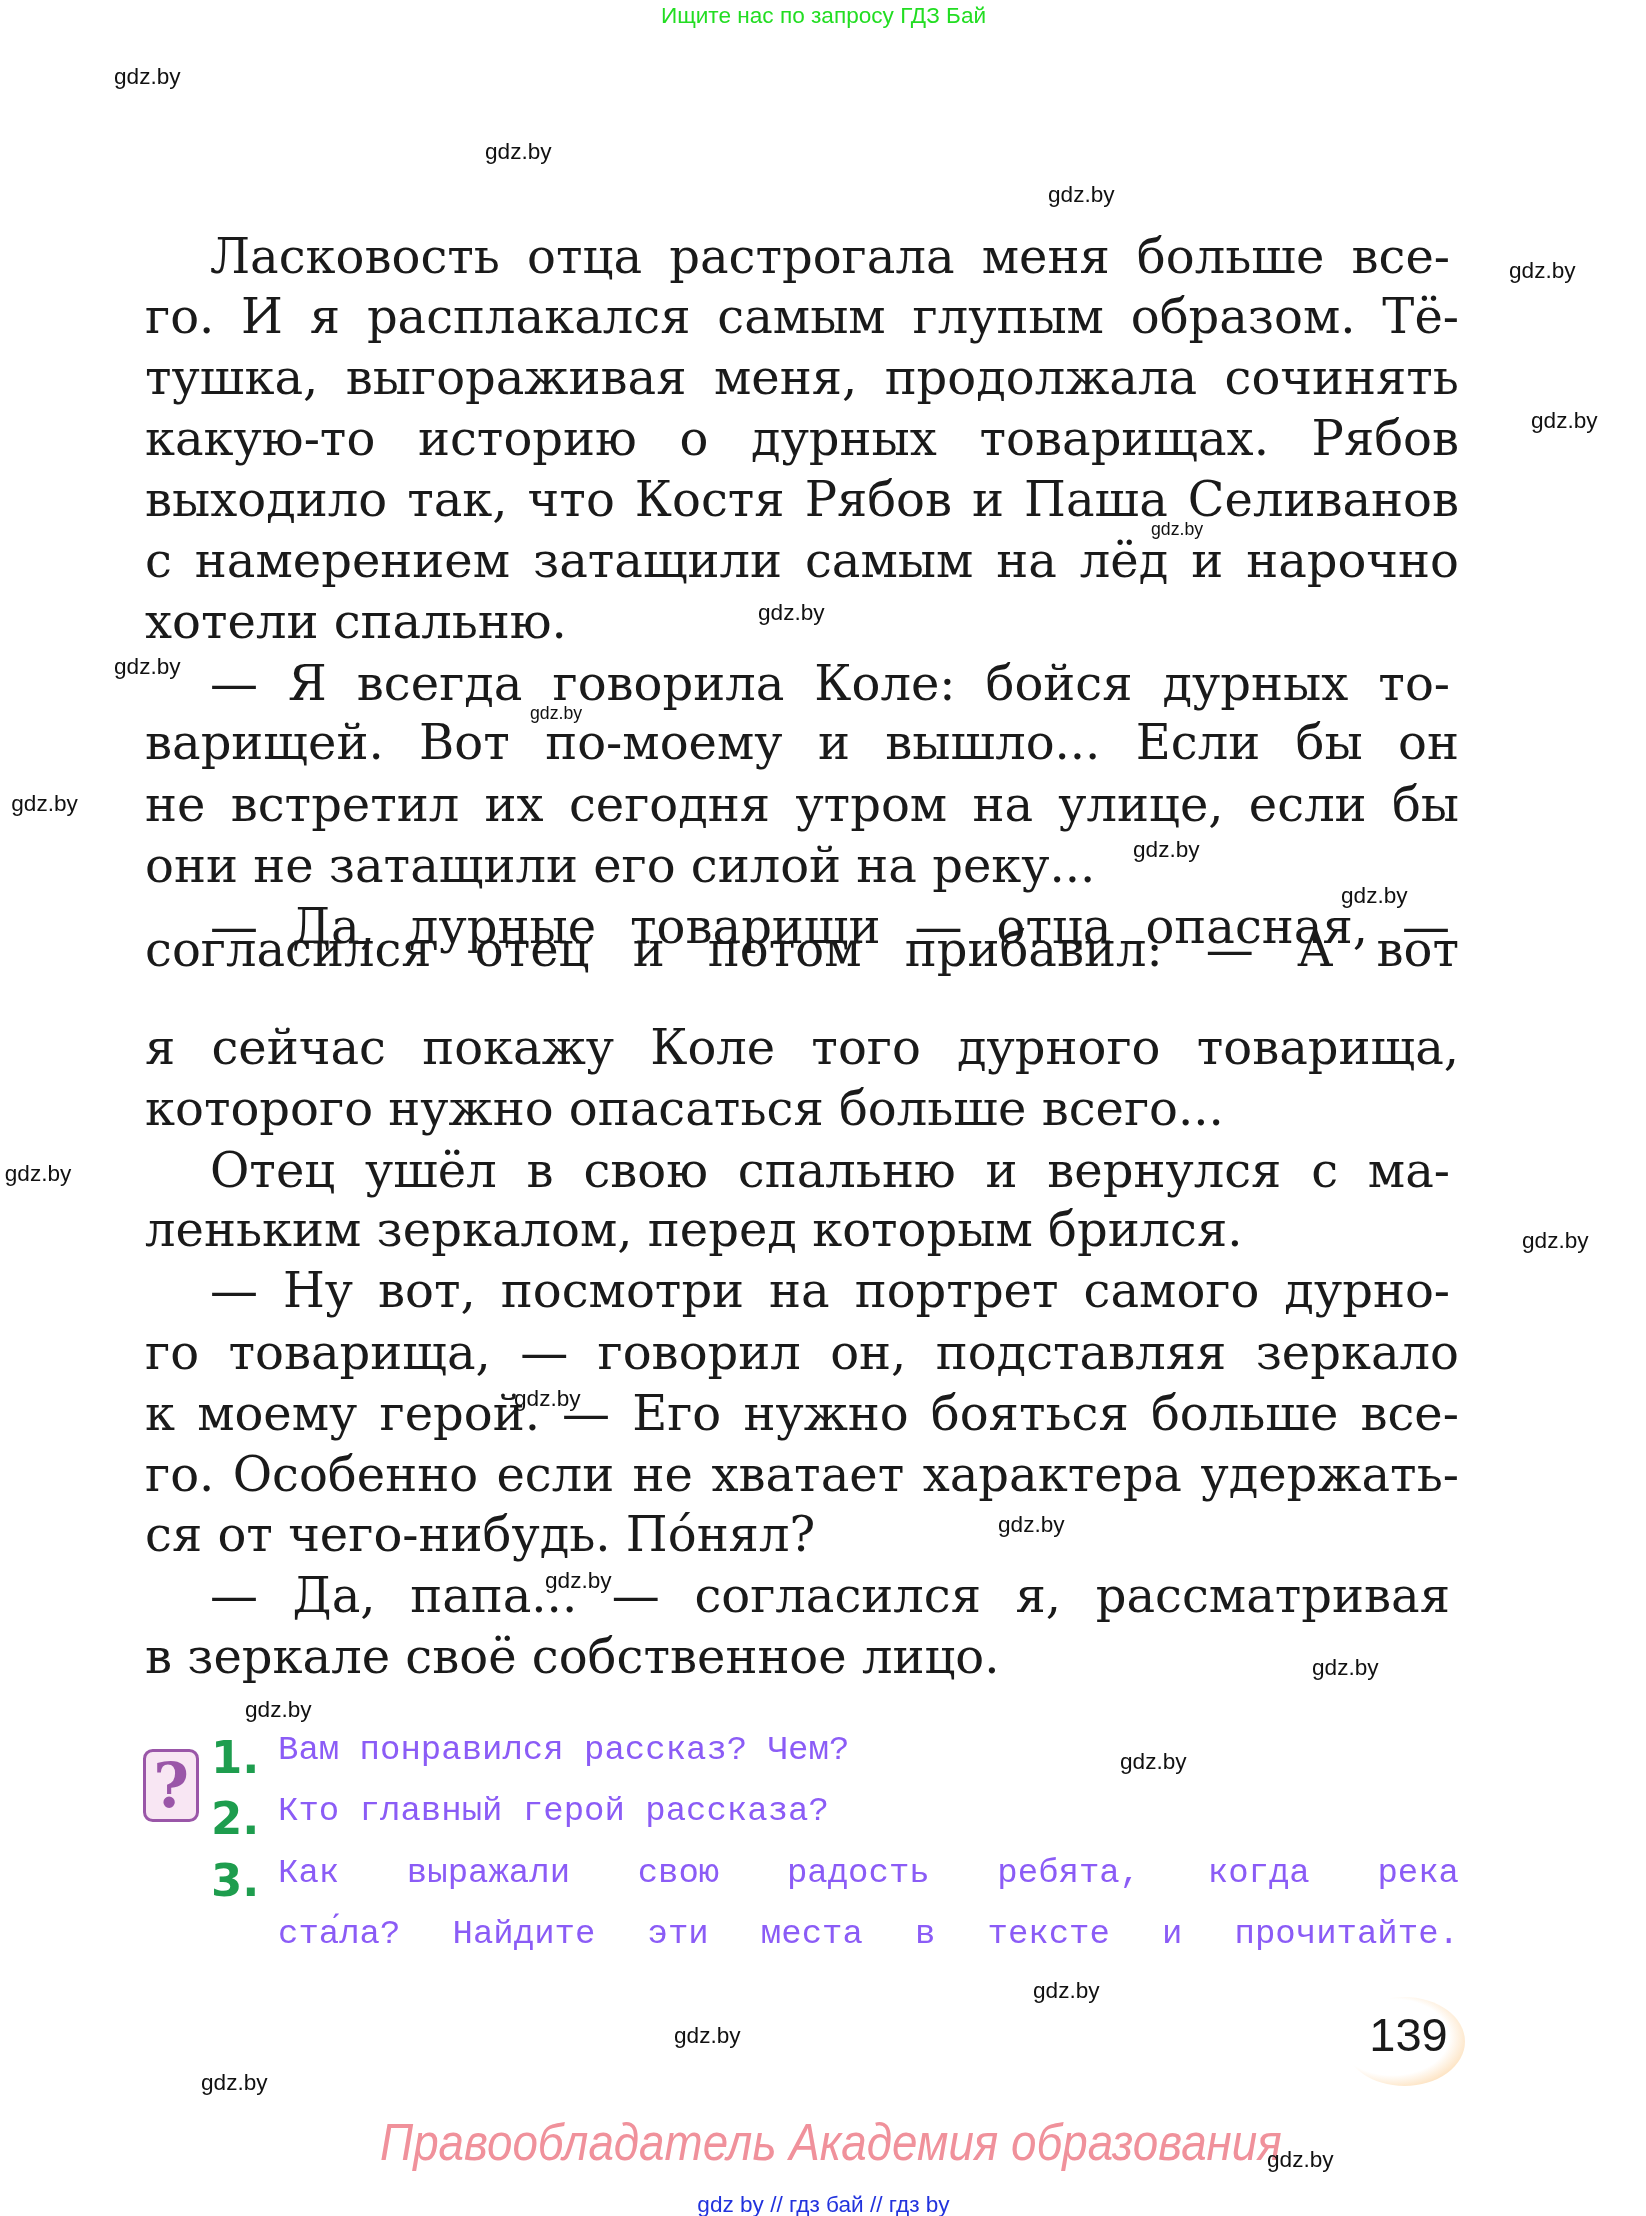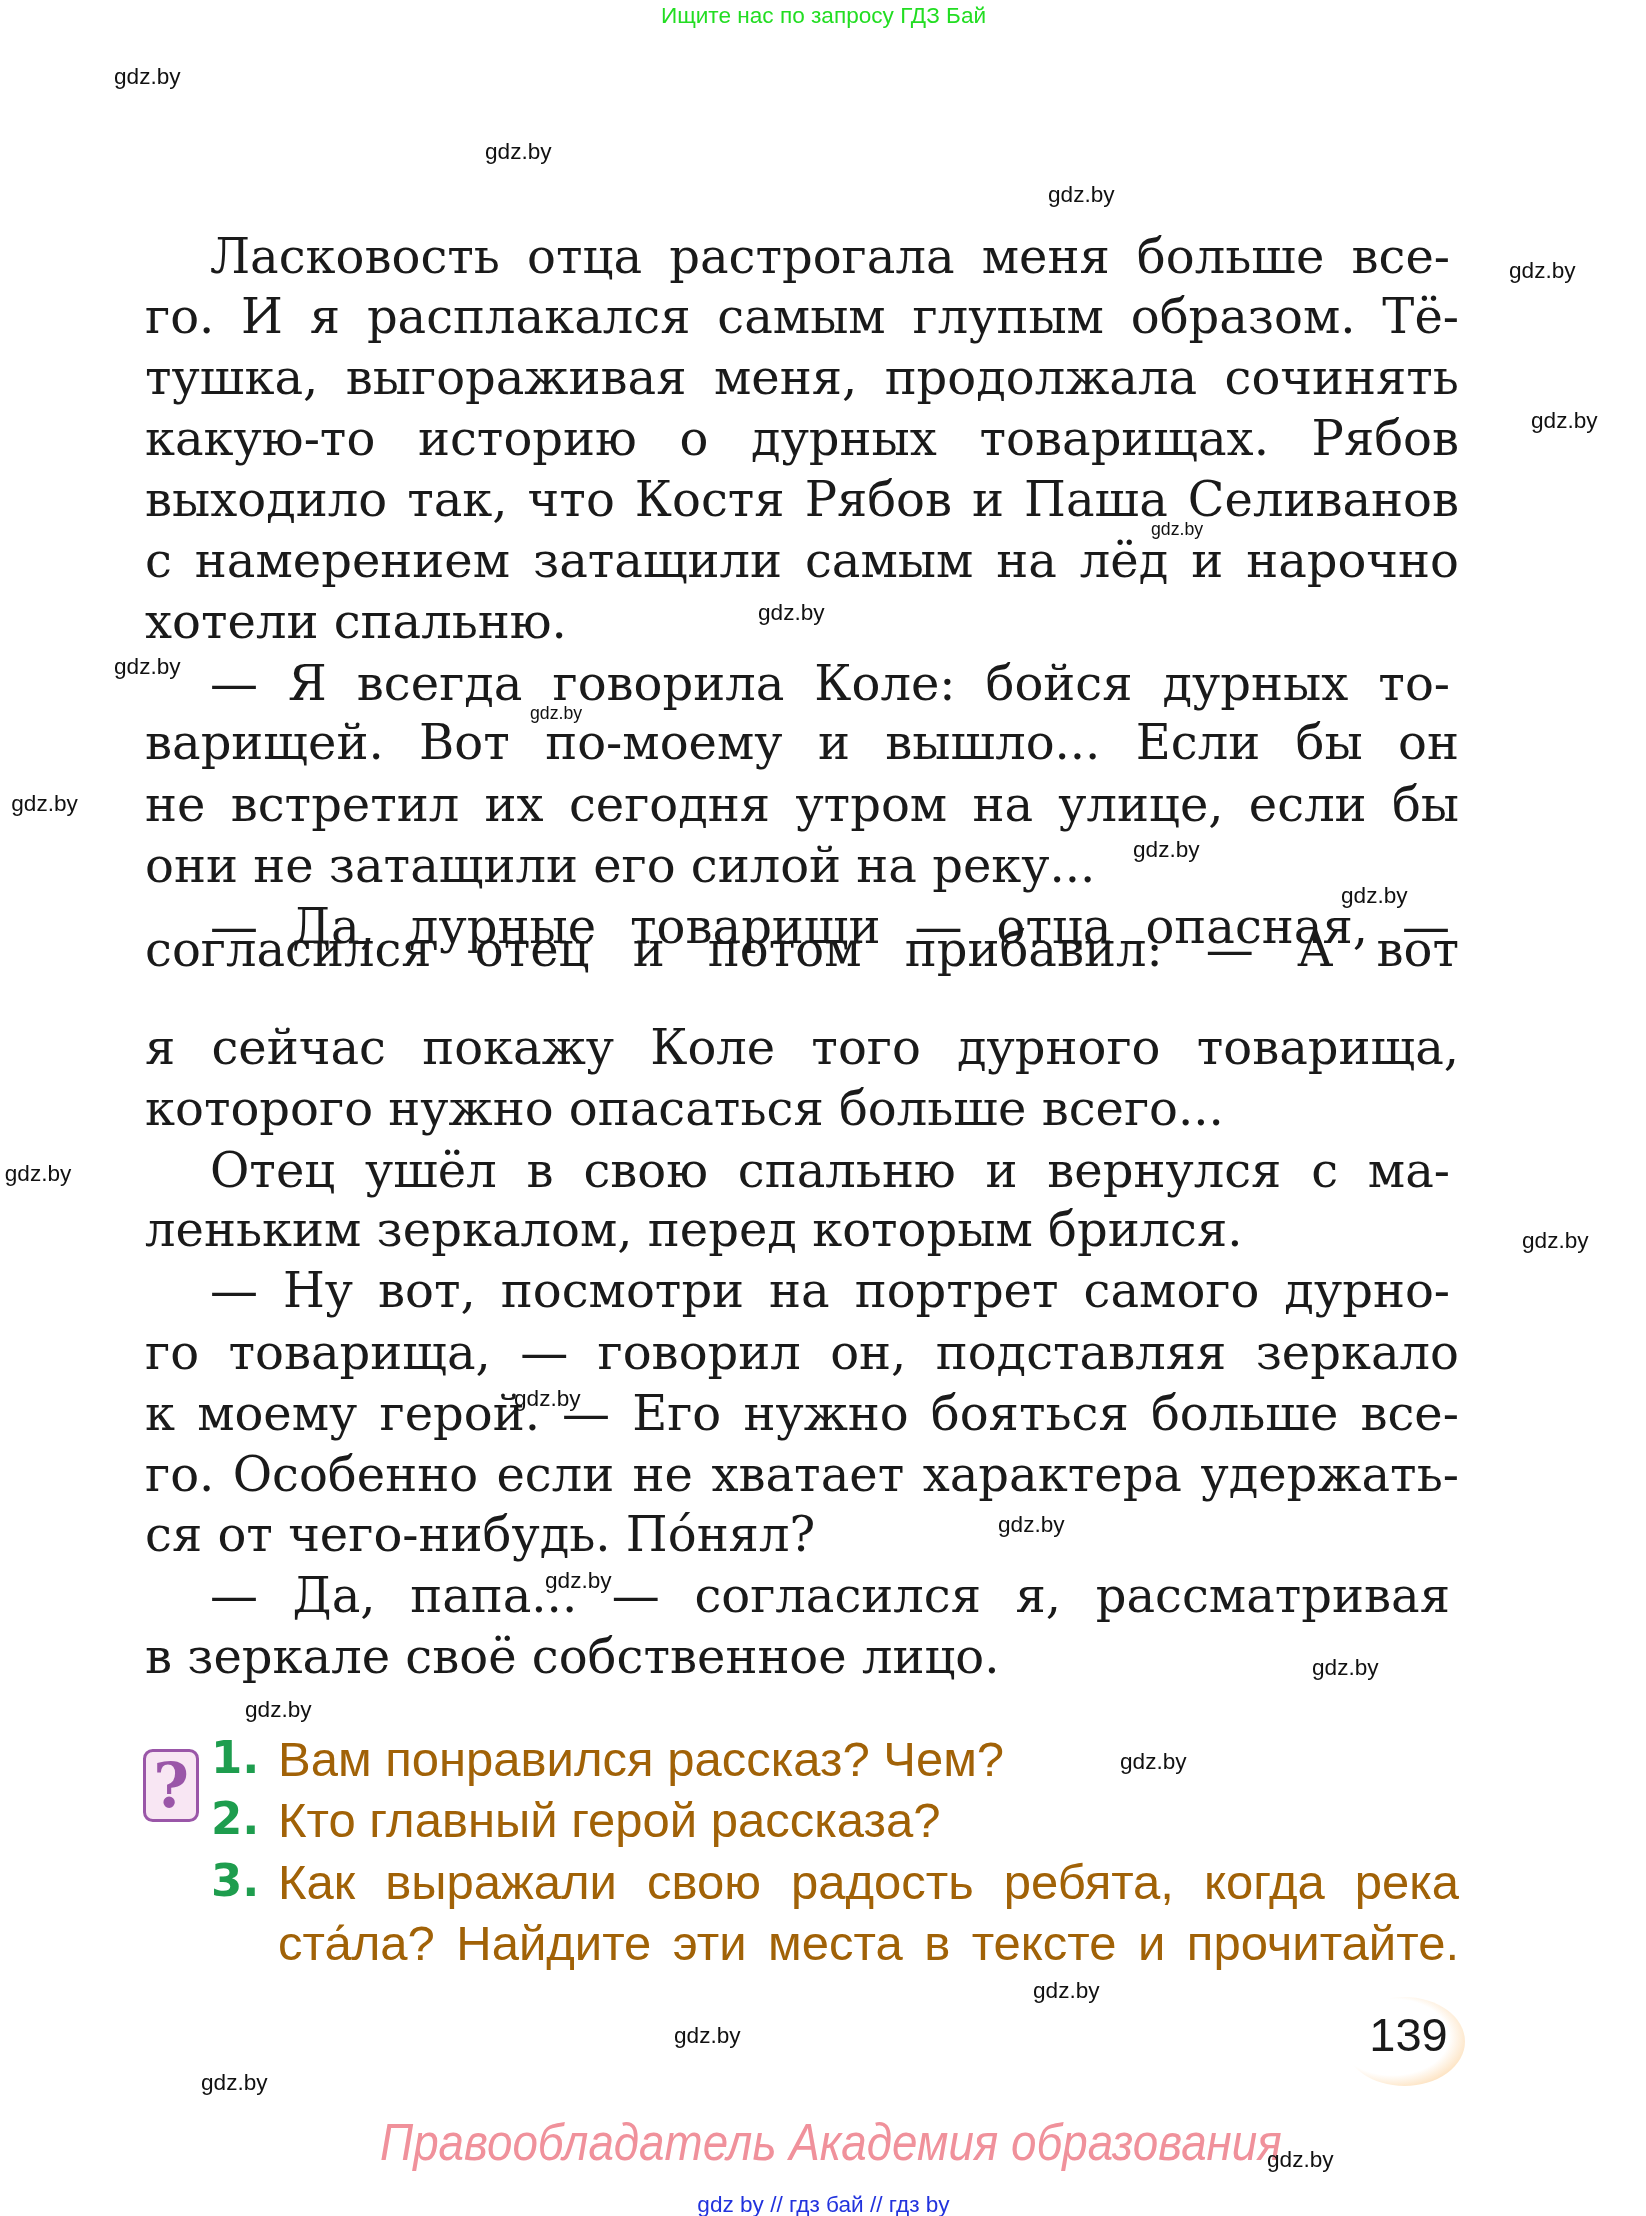--- a/index.html
+++ b/index.html
@@ -9,21 +9,21 @@
   .wm { position:absolute; font-family:"Liberation Sans", sans-serif; font-size:22.6px; color:#111; white-space:nowrap; }
   .wm.sm { font-size:17.7px; }
   .line { position:absolute; left:145px; width:1314px; font-family:"DejaVu Serif", serif;
     font-size:48px; line-height:61px; color:#1a1a1a; white-space:nowrap; letter-spacing:0px; }
   .line.just { text-align:justify; text-align-last:justify; }
   .line.ind { left:210px; width:1240px; }
   .qicon { position:absolute; left:143px; top:1749px; width:56px; height:73px; border:3.2px solid #9a56a8;
     border-radius:9.7px; background:#f8e6f3; box-sizing:border-box; display:flex; align-items:center; justify-content:center;
     font-family:"DejaVu Serif", serif; font-weight:bold; font-size:61px; color:#9a56a8; line-height:1; }
   .qnum { position:absolute; left:211px; font-family:"DejaVu Sans", sans-serif; font-weight:bold; font-size:45px; color:#1e9d4e; }
-  .qtext { position:absolute; left:278px; font-family:Liberation Sans, sans-serif; font-size:49px; color:#a16207; white-space:nowrap; }
+  .qtext { position:absolute; left:278px; font-family:Liberation Mono, monospace; font-size:34px; color:#8b5cf6; white-space:nowrap; }
   .qtext.just { width:1181px; text-align:justify; text-align-last:justify; }
   .page-num-wrap { position:absolute; left:1344px; top:1997px; width:121px; height:89px; border-radius:50%;
     background:radial-gradient(ellipse at 40% 45%, #ffffff 55%, #fde3c2 75%, #f7b45e 88%, rgba(255,255,255,0) 100%); }
   .page-num { position:absolute; left:1364px; top:2007px; width:89px; text-align:center;
     font-family:"Liberation Sans", sans-serif; font-size:47px; color:#1a1a1a; }
   .copyright { position:absolute; left:380px; top:2112px; font-family:"Liberation Sans", sans-serif; font-style:italic;
     font-size:52px; color:#f0919b; white-space:nowrap; transform:scaleX(0.88); transform-origin:left center; }
   .footer-links { position:absolute; top:2192px; left:0; width:1647px; text-align:center;
     font-family:"Liberation Sans", sans-serif; font-size:22.6px; color:#2233dd; }
 </style>

